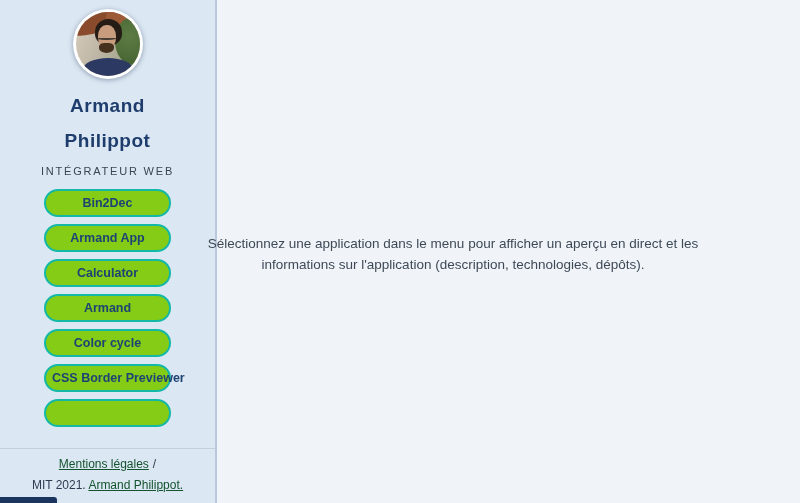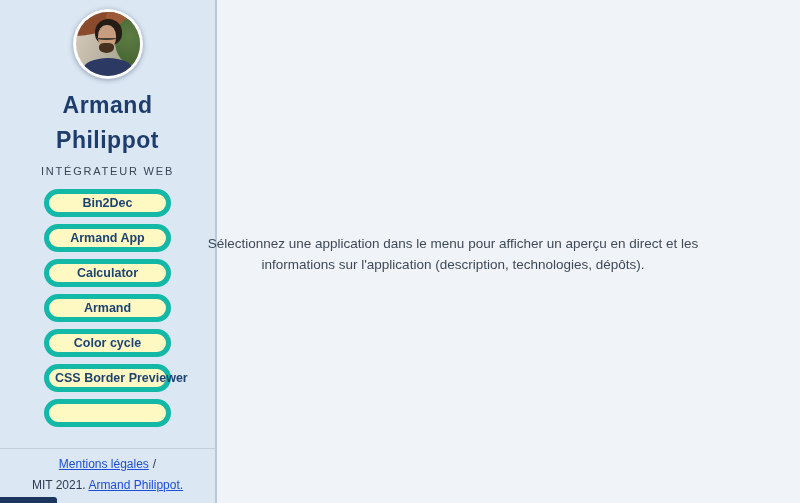--- a/index.html
+++ b/index.html
@@ -56,21 +56,21 @@
                border-bottom:2px solid #473f35; border-radius:40%; }
   .av-beard  { position:absolute; top:31px; left:23px; width:15px; height:10px;
                background:#46311f; border-radius:40% 40% 55% 55%; }
   .av-shirt  { position:absolute; bottom:-5px; left:7px; width:50px; height:23px;
                background:#2c3a63; border-radius:50% 50% 0 0; }
 
   .profile-name {
     margin-top: 9px;
     width: 150px;
     text-align: center;
-    font-size: 23px;
+    font-size: 19px;
     font-weight: bold;
     line-height: 35px;
     color: #1e3d6d;
     letter-spacing: .5px;
   }
   .profile-job {
     margin-top: 7px;
     font-size: 11px;
     letter-spacing: 1.8px;
     color: #3a4553;
@@ -91,22 +91,22 @@
     width: 100%;
     display: flex;
     flex-direction: column;
     align-items: center;
   }
   .app-button {
     flex: 0 0 auto;
     margin-top: 7px;
     width: 127px;
     height: 28px;
-    background: #fef9c3;
-    border: 5px solid #14b8a6;
+    background: #84cc16;
+    border: 2px solid #14b8a6;
     border-radius: 14px;
     color: #1d4373;
     font-family: "Liberation Sans", sans-serif;
     font-size: 12.5px;
     font-weight: bold;
     cursor: pointer;
     white-space: nowrap;
     padding: 0 6px;
   }
   .app-button.clipped { color: transparent; }
@@ -116,21 +116,21 @@
     width: 100%;
     height: 55px;
     border-top: 1px solid #c3cfdd;
     text-align: center;
     padding-top: 8px;
     font-size: 12px;
     color: #2e3b50;
   }
   .sidebar-footer .row { line-height: 14px; margin-bottom: 7px; }
   .sidebar-footer a {
-    color: #1d4ed8;
+    color: #14532d;
     text-decoration: underline;
     cursor: pointer;
   }
   .footer-sep { margin-left: 4px; color: #2e3b50; }
 
   
   .main {
     position: absolute;
     left: 217px; top: 0;
     width: 472px; height: 503px;

